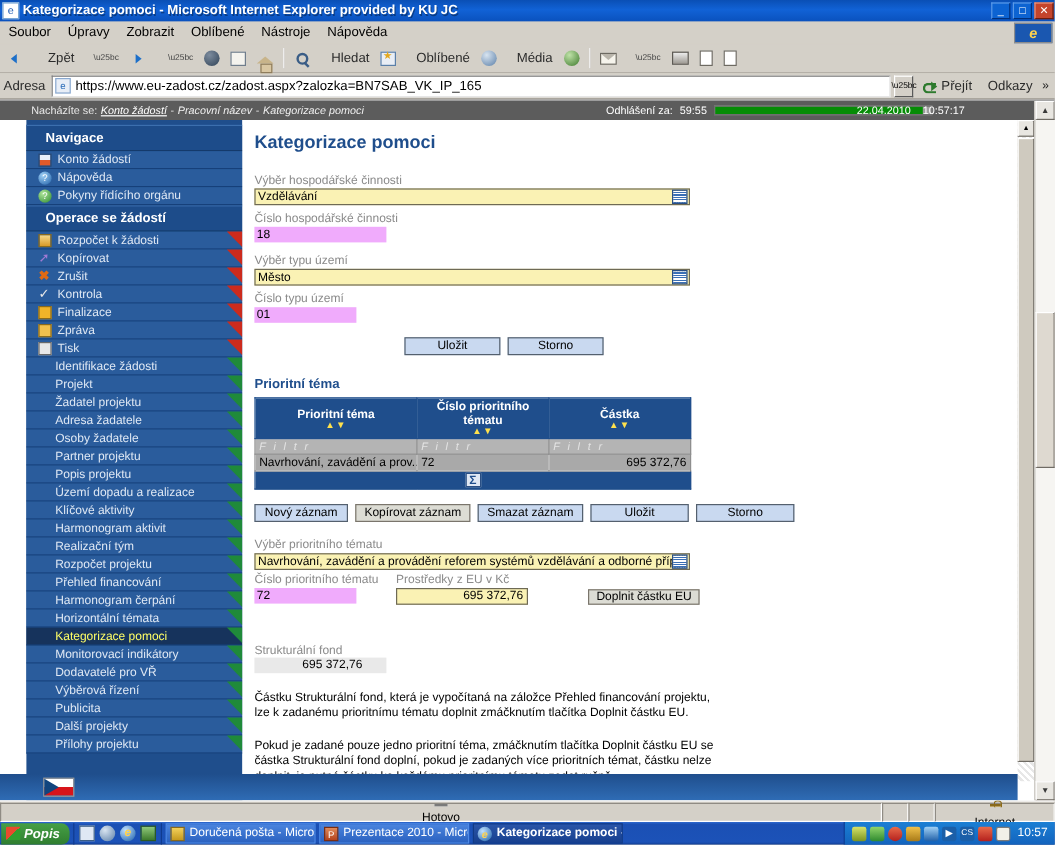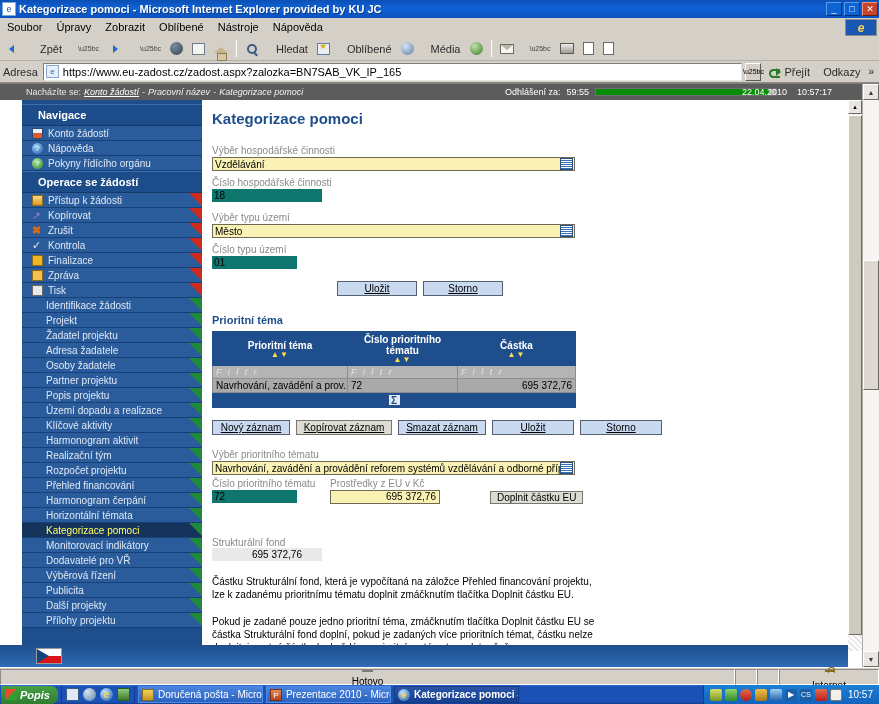--- a/index.html
+++ b/index.html
@@ -230,21 +230,21 @@
   .session-wrap {
     position: absolute; left: 505px; top: 0; height: 16px;
     display: flex; align-items: center; gap: 6px; font-size: 9px;
   }
   .sess-bar {
     width: 182px; height: 8px; background: #9d9d9d;
     border: 1px solid #6f6f6f; position: relative;
   }
   .sess-bar i { position:absolute; left:0;top:0;bottom:0; width: 96%; background:#068c06; display:block; }
   .clock-wrap {
-    position: absolute; right: 30px; top: 0; height: 16px;
+    position: absolute; right: 58px; top: 0; height: 16px;
     display: flex; align-items: center; gap: 10px; font-size: 9px; color:#fff;
   }
 
   .page-body { display: flex; height: calc(100% - 16px); position: relative; background:#fff;}
 
   
   .sidebar {
     width: 180px; flex: 0 0 180px;
     background: #1f4e8c;
     padding: 4px 0 0 0;
@@ -321,27 +321,27 @@
   .yellow-input .val {
     flex: 1 1 auto; white-space: nowrap; overflow: hidden;
   }
   .picker {
     width: 13px; height: 12px; flex: 0 0 13px;
     background: repeating-linear-gradient(#fff 0 1px, #3a6fb5 1px 2px),
                 repeating-linear-gradient(90deg, #fff 0 1px, #3a6fb5 1px 2px);
     border: 1px solid #2a4f84; margin-right: 1px;
   }
   .gray-readonly {
-    height: 13px; background: #0f766e;
+    height: 13px; background: #f0abfc;
     font-size: 10px; color: #000;
     display: flex; align-items: center;
     padding-left: 2px;
     margin-bottom: 10px;
   }
-  .btnrow { display: flex; gap: 6px; margin: 12px 0 0 0; text-decoration: underline; }
+  .btnrow { display: flex; gap: 6px; margin: 12px 0 0 0; }
   .btn {
     background: #c9d9f0;
     border: 1px solid #54606e;
     font-size: 10px; color: #000;
     height: 15px; line-height: 13px;
     text-align: center;
     padding: 0 6px;
     white-space: nowrap;
   }
   .btn.gray { background: #dcdcd4; border-color:#7a756c; }
@@ -680,21 +680,21 @@
             <span>Nápověda</span>
           </div>
           <div class="sb-item">
             <span class="sb-ico ico-help-g">?</span>
             <span>Pokyny řídícího orgánu</span>
           </div>
 
           <div class="sb-group">Operace se žádostí</div>
           <div class="sb-item">
             <span class="sb-ico ico-users"></span>
-            <span>Přístup k žádosti</span>
+            <span>Rozpočet k žádosti</span>
             <span class="corner red"></span>
           </div>
           <div class="sb-item">
             <span class="sb-ico ico-copy">➚</span>
             <span>Kopírovat</span>
             <span class="corner red"></span>
           </div>
           <div class="sb-item">
             <span class="sb-ico ico-cancel">✖</span>
             <span>Zrušit</span>

